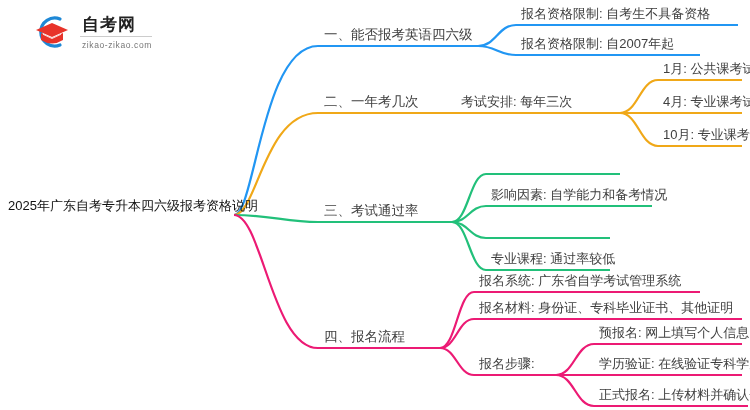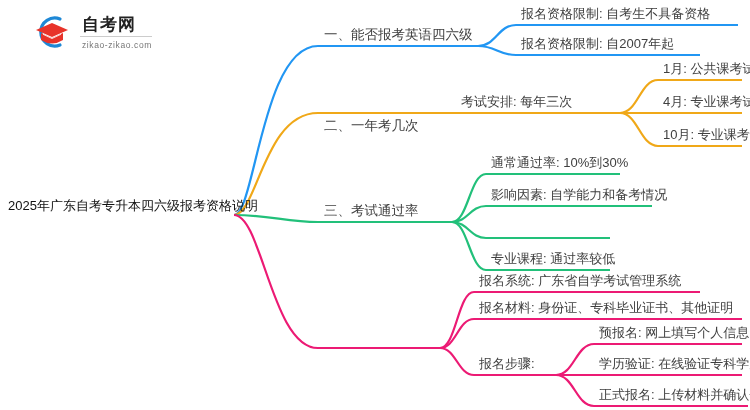--- a/index.html
+++ b/index.html
@@ -159,31 +159,31 @@
     <path d="M556,375 C574,375 576,406 594,406" fill="none" stroke="#EC1A74" stroke-width="2.2"></path>
     <line x1="594" y1="406" x2="748" y2="406" stroke="#EC1A74" stroke-width="2.2"></line>
   </svg>
 
   <div class="node root" style="left:6px; top:198px;">2025年广东自考专升本四六级报考资格说明</div>
 
   <div class="node lvl1" style="left:322px; top:27px;">一、能否报考英语四六级</div>
   <div class="node lvl2" style="left:519px; top:6px;">报名资格限制: 自考生不具备资格</div>
   <div class="node lvl2" style="left:519px; top:36px;">报名资格限制: 自2007年起</div>
 
-  <div class="node lvl1" style="left:322px; top:94px;margin-top:24px;">二、一年考几次</div>
+  <div class="node lvl1" style="left:322px; top:94px;">二、一年考几次</div>
   <div class="node lvl2" style="left:459px; top:94px;">考试安排: 每年三次</div>
   <div class="node lvl3" style="left:661px; top:61px;">1月: 公共课考试</div>
   <div class="node lvl3" style="left:661px; top:94px;">4月: 专业课考试</div>
   <div class="node lvl3" style="left:661px; top:127px;">10月: 专业课考试</div>
 
   <div class="node lvl1" style="left:322px; top:203px;">三、考试通过率</div>
-  <div class="node lvl2" style="left:489px; top:155px;">通常通过率: 10%到30%</div>
   <div class="node lvl2" style="left:489px; top:187px;">影响因素: 自学能力和备考情况</div>
   <div class="node lvl2" style="left:489px; top:251px;">专业课程: 通过率较低</div>
 
+  <div class="node lvl1" style="left:322px; top:329px;">四、报名流程</div>
   <div class="node lvl2" style="left:477px; top:273px;">报名系统: 广东省自学考试管理系统</div>
   <div class="node lvl2" style="left:477px; top:300px;">报名材料: 身份证、专科毕业证书、其他证明</div>
   <div class="node lvl2" style="left:477px; top:356px;">报名步骤:</div>
   <div class="node lvl3" style="left:597px; top:325px;">预报名: 网上填写个人信息</div>
   <div class="node lvl3" style="left:597px; top:356px;">学历验证: 在线验证专科学历</div>
   <div class="node lvl3" style="left:597px; top:387px;">正式报名: 上传材料并确认信息</div>
 
 </div>
 
 </body></html>

